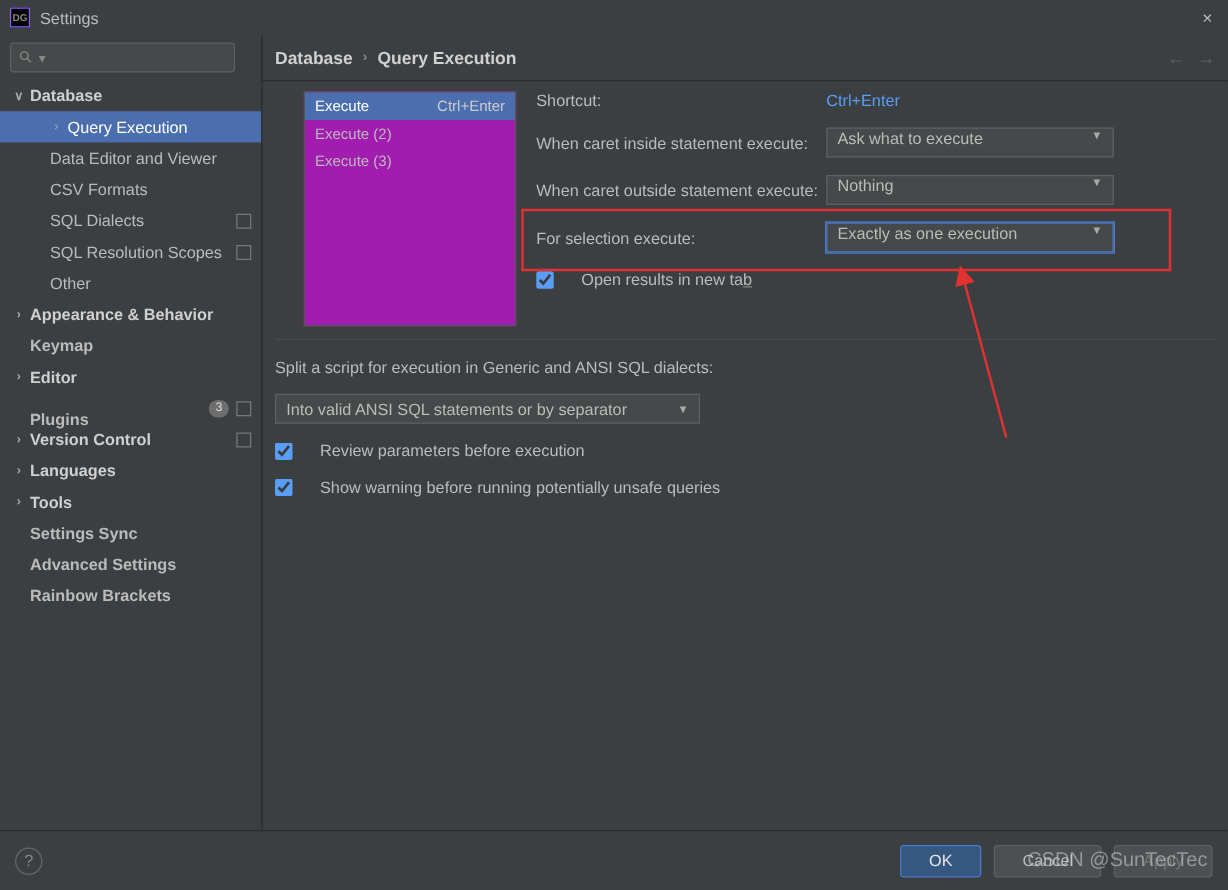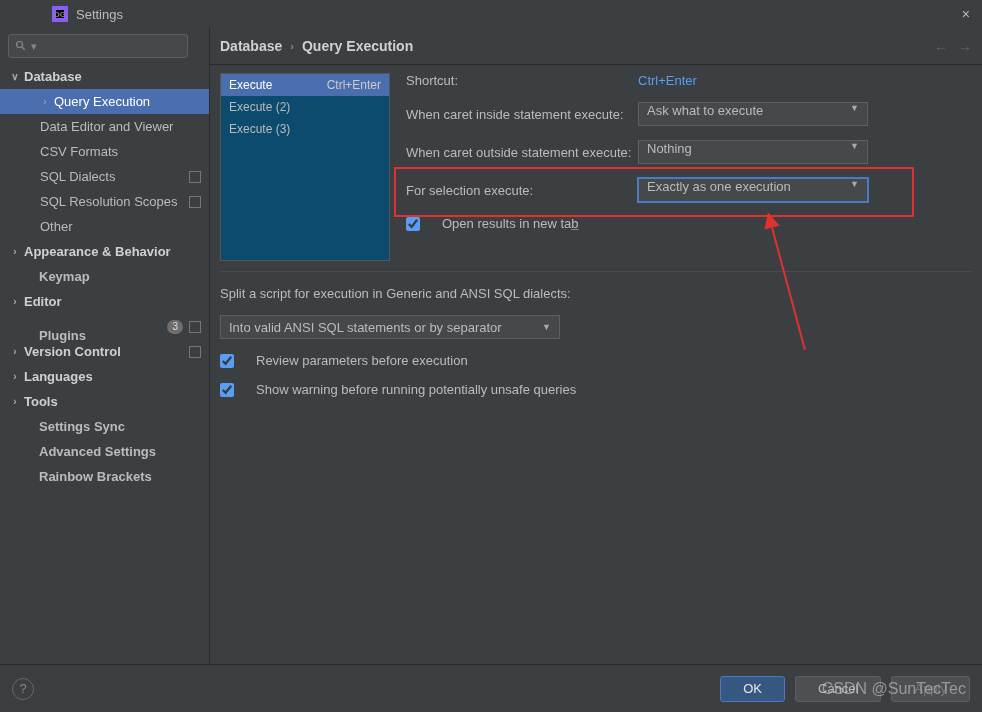--- a/index.html
+++ b/index.html
@@ -1,42 +1,42 @@
 <!DOCTYPE html>
 <html><head>
 <meta charset="utf-8">
 <style>
   * { box-sizing: border-box; margin: 0; padding: 0; font-family: -apple-system, "Segoe UI", sans-serif; }
   body { width: 982px; height: 712px; background: #3c3f41; color: #bbbbbb; font-size: 13px; overflow: hidden; position: relative; }
   .titlebar { height: 28px; display: flex; align-items: center; padding: 0 8px; background: #3c3f41; }
-  .app-icon { width: 16px; height: 16px; background: #000000; border:4px solid #8b5cf6; display:flex; align-items:center; justify-content:center; font-size:8px; font-weight:bold; color:#888; margin-right:8px;margin-left:44px;}
+  .app-icon { width: 16px; height: 16px; background: #000000; border:1px solid #8b5cf6; display:flex; align-items:center; justify-content:center; font-size:8px; font-weight:bold; color:#888; margin-right:8px;}
   .titlebar .title { flex:1; color:#bbb; }
   .titlebar .close { color:#bbb; cursor:pointer; font-size:14px; padding:0 4px;}
   .main { display:flex; height: calc(100% - 28px - 48px); }
   .sidebar { width:210px; background:#3c3f41; border-right:1px solid #2b2b2b; display:flex; flex-direction:column; }
   .search-wrap { padding:6px 8px; }
   .search { width:180px; height:24px; background:#45494a; border:1px solid #5e6060; border-radius:3px; display:flex; align-items:center; padding:0 6px; color:#888;}
   .search svg { width:12px; height:12px; fill:#888; margin-right:4px;}
   .tree { flex:1; overflow:auto; font-size:13px; }
   .tree-item { height:25px; display:flex; align-items:center; padding-right:8px; cursor:pointer; white-space:nowrap;}
   .tree-item.lvl0 { padding-left:10px; font-weight:bold; color:#d0d0d0;}
-  .tree-item.lvl1 { padding-left:39px; color:#bbbbbb;}
+  .tree-item.lvl1 { padding-left:24px; color:#bbbbbb;}
   .tree-item.sub { padding-left:40px; }
   .tree-item .chev { width:10px; display:inline-flex; justify-content:center; margin-right:4px; color:#aaa; font-size:10px;}
   .tree-item.selected { background:#4b6eaf; color:#fff; }
   .tree-item .spacer { flex:1; }
   .badge { background:#6e6e6e; color:#ddd; border-radius:8px; font-size:10px; padding:0 5px; height:14px; display:inline-flex; align-items:center; margin-right:4px;}
   .proj-icon { width:12px; height:12px; border:1px solid #777; margin-left:2px;}
   .content { flex:1; display:flex; flex-direction:column; padding:0; }
   .breadcrumb { height:36px; display:flex; align-items:center; padding:0 10px; color:#d0d0d0; font-weight:bold; font-size:14px;}
   .breadcrumb .sep { margin:0 8px; color:#888; font-size:11px;}
   .nav-arrows { margin-left:auto; color:#666; display:flex; gap:10px; font-size:14px;}
   .separator { height:1px; background:#2b2b2b; width:100%; margin-bottom:8px;}
   .panel-row { display:flex; padding:0 10px 10px 10px; gap:16px; }
-  .list-box { width:170px; background:#0c4a6e; border:1px solid #555; }
+  .list-box { width:170px; background:#a21caf; border:1px solid #555;margin-left:23px; }
   .list-row { height:22px; display:flex; align-items:center; padding:0 8px; color:#bbb; cursor:pointer; font-size:12px;}
   .list-row.selected { background:#4b6eaf; color:#fff; }
   .list-row .shortcut { margin-left:auto; color:#ccc; font-size:12px;}
   .form-col { flex:1; display:flex; flex-direction:column; gap:14px; position:relative; }
   .form-row { display:flex; align-items:center; }
   .form-row .label { width:232px; color:#bbb; }
   .link { color:#589df6; }
   .combo { flex:0 0 230px; height:24px; background:#45494a; border:1px solid #5e6060; display:flex; align-items:flex-start; padding:0 8px; color:#bbb; position:relative; cursor:pointer;}
   .combo .arrow { margin-left:auto; font-size:9px; color:#aaa;}
   .combo.focus { border-color:#4a79c7; box-shadow:0 0 0 1px #4a79c7;}

